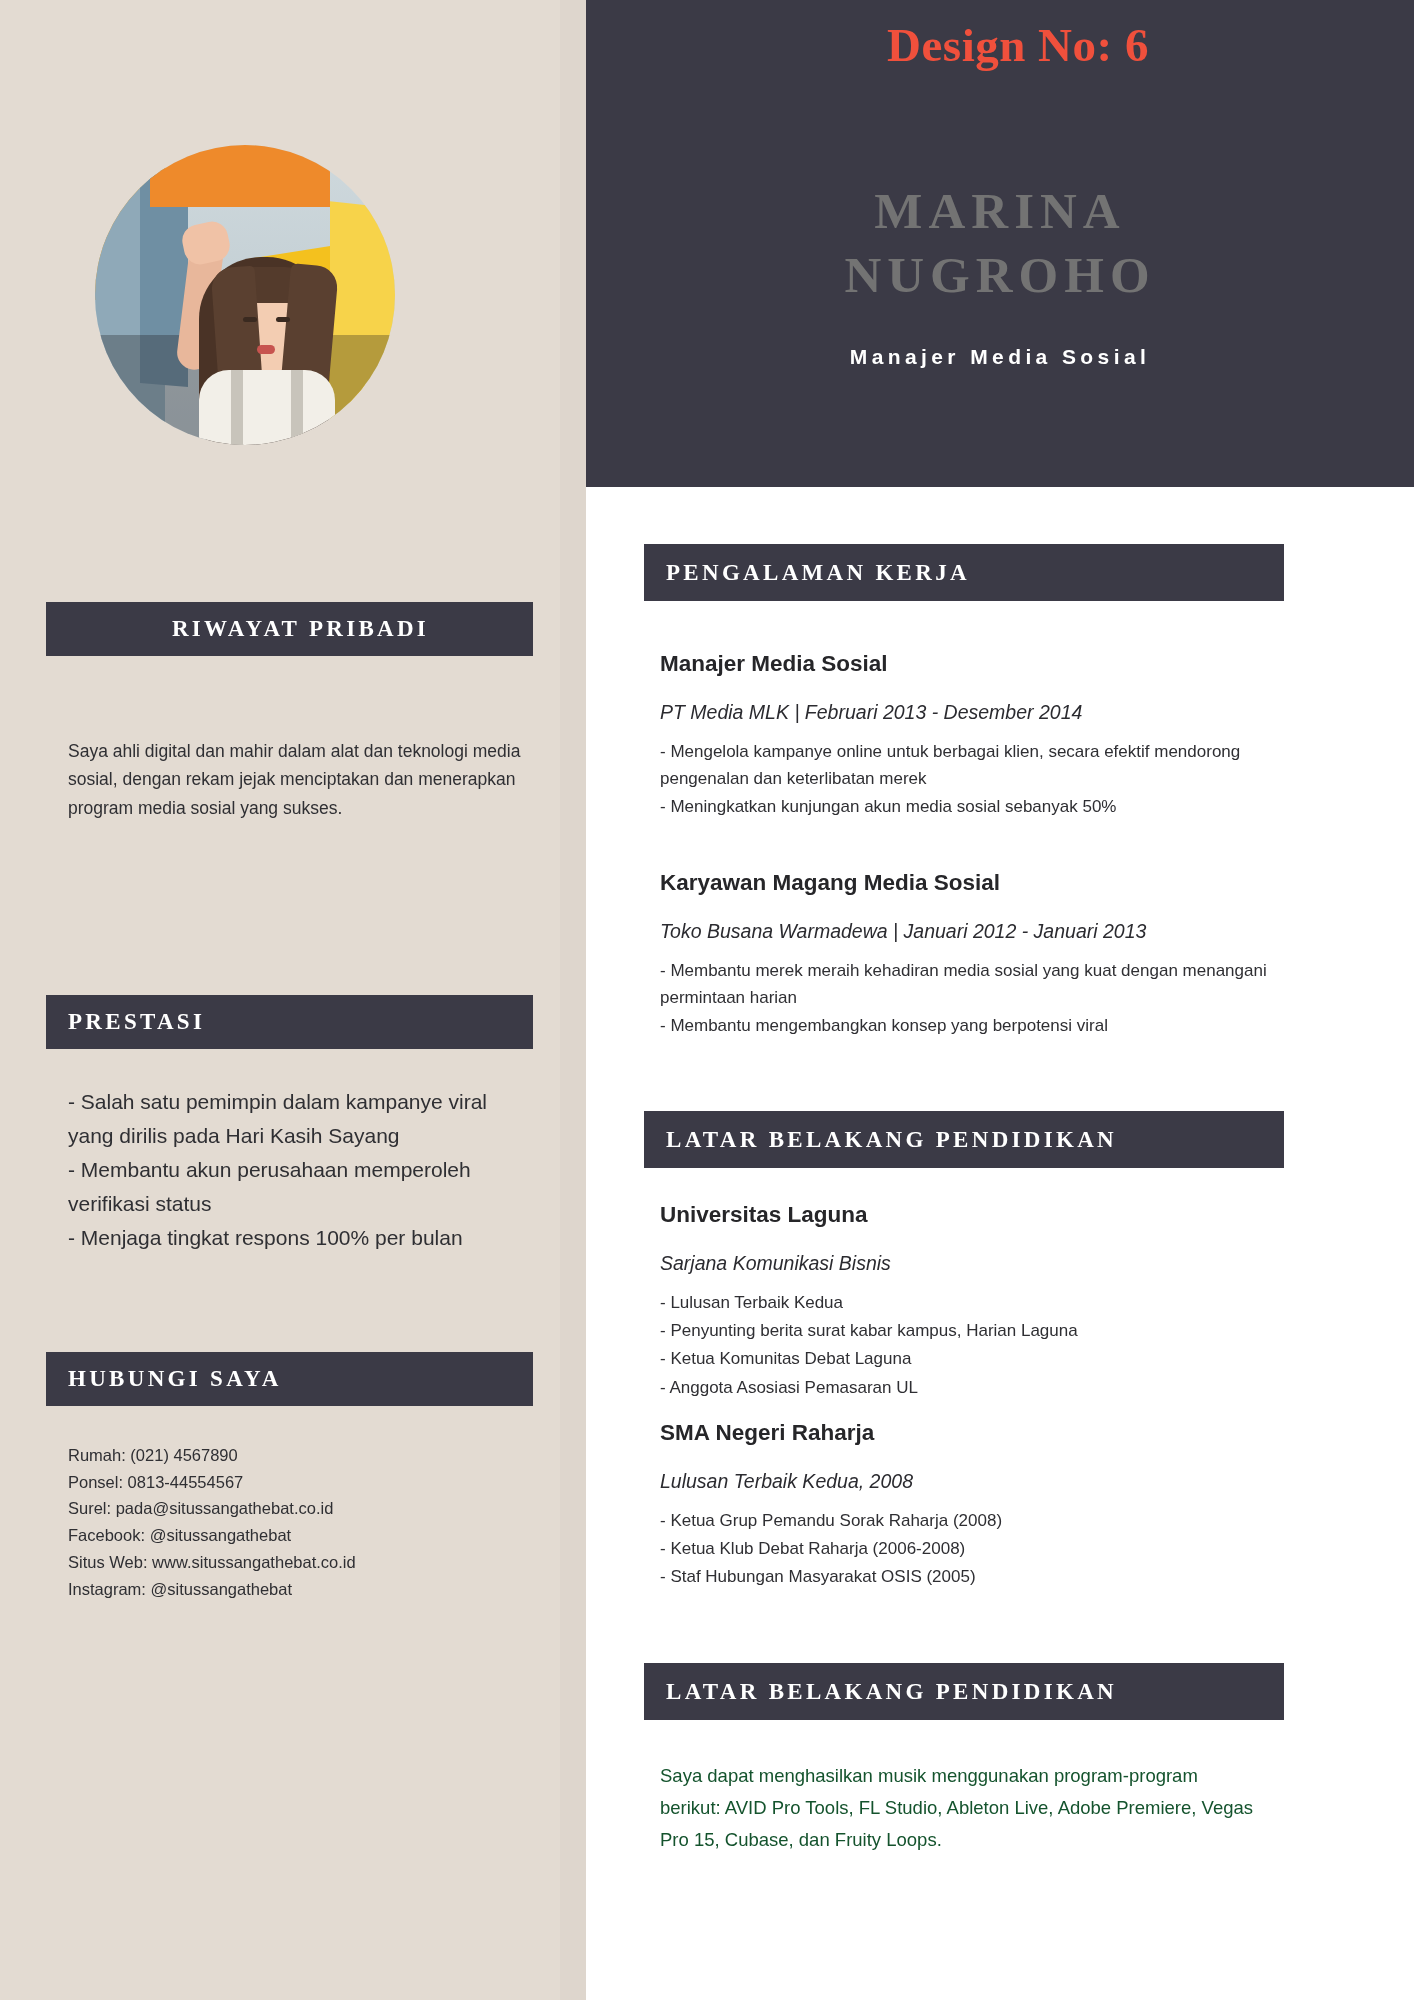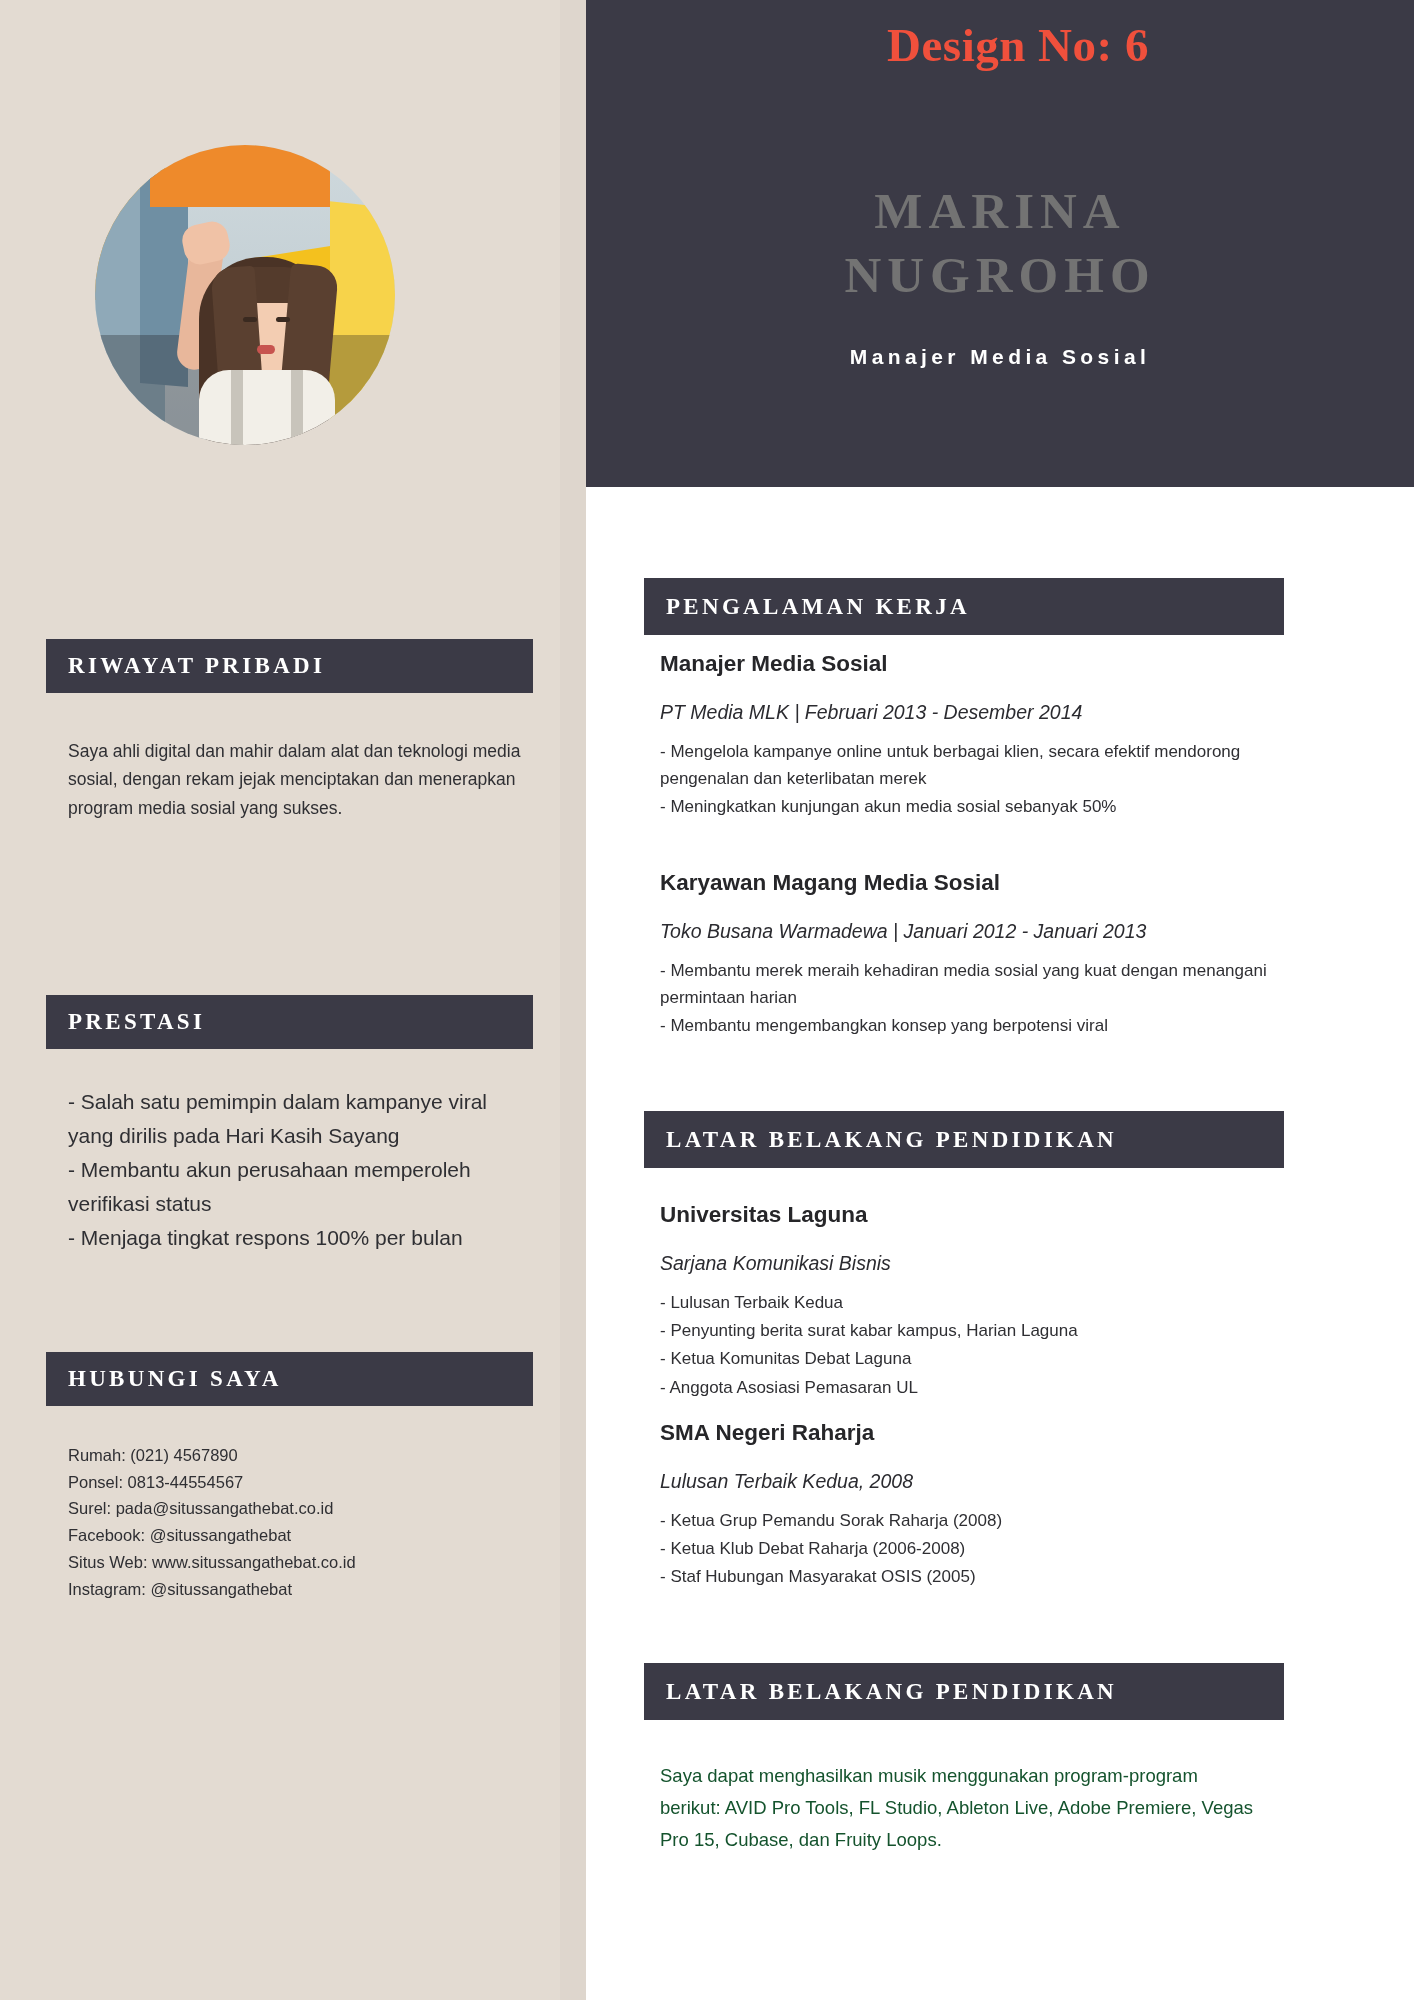--- a/index.html
+++ b/index.html
@@ -285,21 +285,21 @@
     <div class="photo-el pe-hair-front-l"></div>
     <div class="photo-el pe-hair-front-r"></div>
     <div class="photo-el pe-eye-l"></div>
     <div class="photo-el pe-eye-r"></div>
     <div class="photo-el pe-lip"></div>
     <div class="photo-el pe-body"></div>
     <div class="photo-el pe-strap-l"></div>
     <div class="photo-el pe-strap-r"></div>
   </div>
 
-  <div class="left-bar" style="top:639px;">
+  <div class="left-bar" style="top:602px;justify-content:center;">
     <span class="left-bar-text">RIWAYAT PRIBADI</span>
   </div>
   <div class="left-body body-16" style="top:737px;">Saya ahli digital dan mahir dalam alat dan teknologi media sosial, dengan rekam jejak menciptakan dan menerapkan program media sosial yang sukses.</div>
 
   <div class="left-bar" style="top:995px;">
     <span class="left-bar-text">PRESTASI</span>
   </div>
   <div class="left-body body-14" style="top:1085px;">
     <div>- Salah satu pemimpin dalam kampanye viral yang dirilis pada Hari Kasih Sayang</div>
     <div>- Membantu akun perusahaan memperoleh verifikasi status</div>
@@ -319,21 +319,21 @@
   </div>
 
   <div class="header-block"></div>
   <div class="design-no">Design No: 6</div>
   <div class="name">
     <div>MARINA</div>
     <div>NUGROHO</div>
   </div>
   <div class="role">Manajer Media Sosial</div>
 
-  <div class="right-bar" style="top:578px;">
+  <div class="right-bar" style="top:544px;">
     <span class="right-bar-text">PENGALAMAN KERJA</span>
   </div>
 
   <div class="entry" style="top:651px;">
     <div class="entry-title">Manajer Media Sosial</div>
     <div class="entry-sub">PT Media MLK | Februari 2013 - Desember 2014</div>
     <div class="entry-list">
       <div>- Mengelola kampanye online untuk berbagai klien, secara efektif mendorong pengenalan dan keterlibatan merek</div>
       <div>- Meningkatkan kunjungan akun media sosial sebanyak 50%</div>
     </div>

